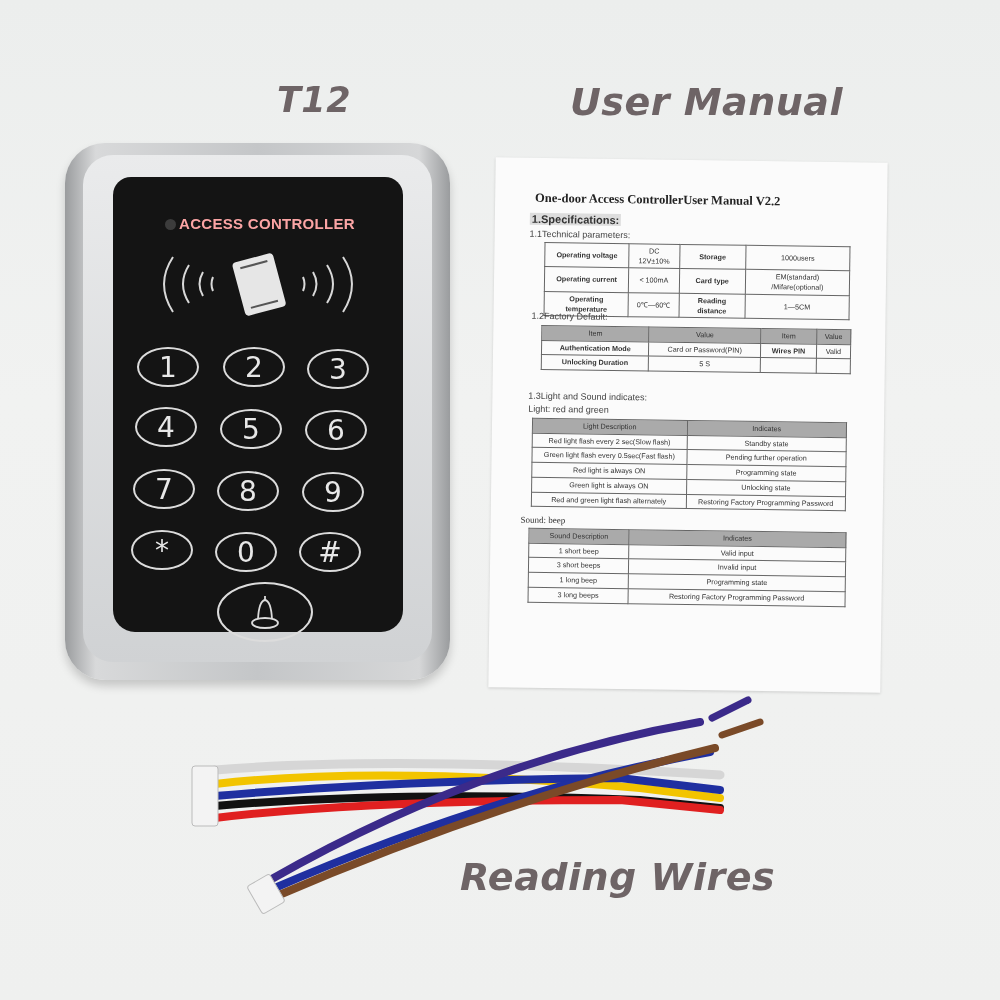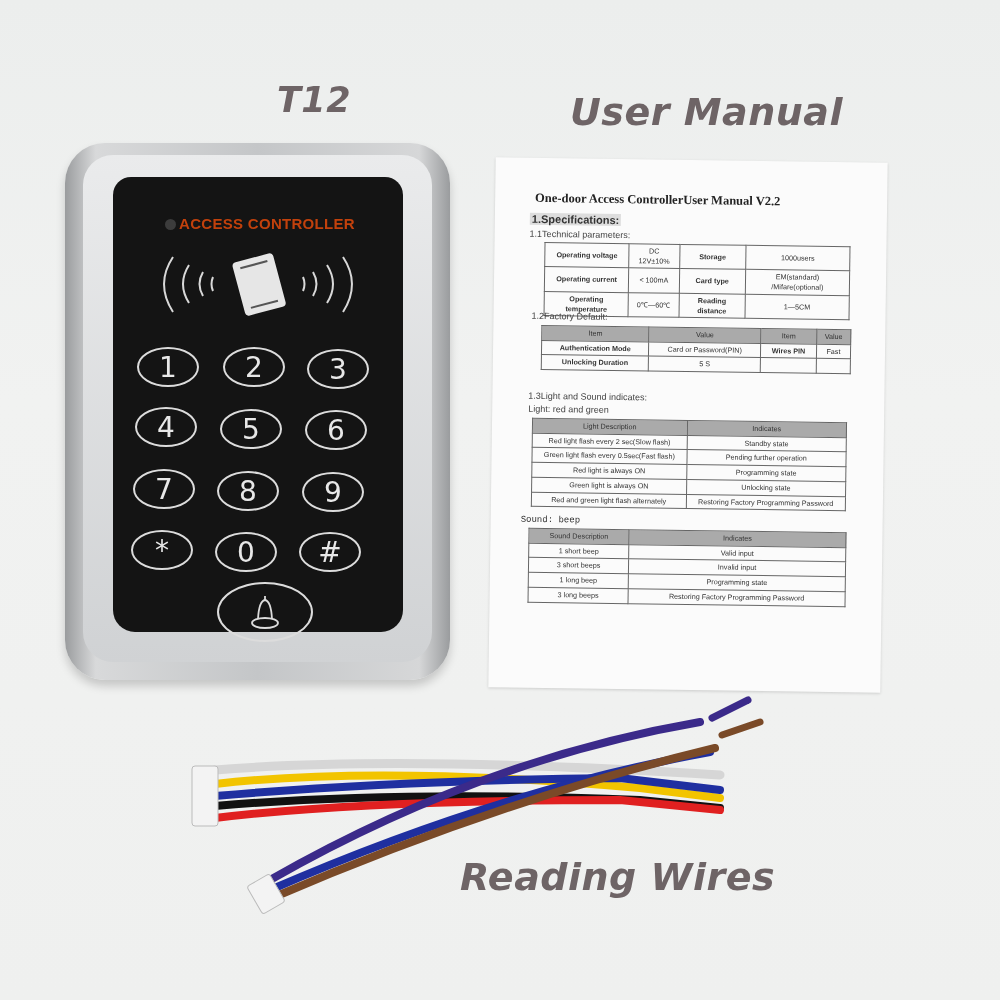--- a/index.html
+++ b/index.html
@@ -1,48 +1,48 @@
 <!DOCTYPE html>
 <html><head>
 <meta charset="utf-8">
 <style>
   html,body{margin:0;padding:0;}
   body{width:1000px;height:1000px;position:relative;overflow:hidden;
        background:linear-gradient(180deg,#eceeed 0%,#f1f2f1 40%,#eff0ef 100%);
        font-family:"Liberation Sans",sans-serif;}
   .caption{position:absolute;font-family:"DejaVu Sans",sans-serif;font-style:italic;font-weight:bold;color:#6e6466;letter-spacing:0.5px;}
   #cap-t12{left:238px;top:80px;font-size:35px;margin-left:39px;}
-  #cap-manual{left:570px;top:90px;font-size:38px;}
+  #cap-manual{left:570px;top:80px;font-size:38px;}
   #cap-wires{left:460px;top:855px;font-size:38px;}
 
   
   .device{position:absolute;left:65px;top:143px;width:385px;height:537px;border-radius:40px;
      background:linear-gradient(90deg,#9a9c9e 0%,#d8d9da 8%,#c4c6c8 50%,#d6d7d8 92%,#9a9c9e 100%);
      box-shadow:0 6px 10px rgba(0,0,0,0.18);}
   .device-inner{position:absolute;left:18px;top:12px;right:18px;bottom:18px;border-radius:30px;
      background:linear-gradient(180deg,#eaebec,#d0d2d4);}
   .panel{position:absolute;left:30px;top:22px;width:290px;height:455px;background:#141414;border-radius:18px 18px 22px 22px;}
   .led{position:absolute;left:52px;top:42px;width:11px;height:11px;border-radius:50%;background:#3c3c3c;}
-  .brand{position:absolute;left:66px;top:38px;color:#c2410c;font-weight:bold;font-size:15px;letter-spacing:0.3px;}
+  .brand{position:absolute;left:66px;top:38px;color:#fca5a5;font-weight:bold;font-size:15px;letter-spacing:0.3px;}
   .rfid{position:absolute;left:40px;top:70px;width:210px;height:75px;}
   .key{position:absolute;width:58px;height:36px;border:2px solid #dcdcdc;border-radius:50%;
        color:#e8e8e8;font-size:28px;display:flex;align-items:center;justify-content:center;font-family:"DejaVu Sans",sans-serif;}
   .bell{position:absolute;left:104px;top:405px;width:92px;height:56px;border:2px solid #dcdcdc;border-radius:50%;display:flex;align-items:center;justify-content:center;}
 
   
   .manual{position:absolute;left:492px;top:160px;width:392px;height:530px;background:#fbfbfb;
      transform:rotate(0.8deg);box-shadow:0 1px 3px rgba(0,0,0,0.15);color:#333;}
   .m-title{position:absolute;left:40px;top:33px;font-family:"Liberation Serif",serif;font-size:12.5px;font-weight:bold;color:#222;}
   .m-h1{position:absolute;left:35px;top:55px;font-size:11px;font-weight:bold;background:#ddd;padding:0 2px;}
   .m-h2{position:absolute;font-size:9px;color:#444;}
   table.m{position:absolute;border-collapse:collapse;font-size:7.2px;color:#333;}
   table.m td,table.m th{border:1px solid #666;padding:2px 3px;text-align:center;line-height:1.35;}
   table.m th{background:#aaa;font-weight:normal;}
   .b{font-weight:bold;}
-  .m-sound{position:absolute;left:30px;top:357px;font-family:Liberation Mono, monospace;font-size:9px;}
+  .m-sound{position:absolute;left:30px;top:357px;font-family:Liberation Serif, serif;font-size:9px;}
 
   svg.wires{position:absolute;left:0;top:0;}
 </style>
 </head>
 <body>
 
 <div id="cap-t12" class="caption">T12</div>
 <div id="cap-manual" class="caption">User Manual</div>
 
 <div class="device">
@@ -124,21 +124,21 @@
         <tr>
           <th>Item</th>
           <th>Value</th>
           <th>Item</th>
           <th>Value</th>
         </tr>
     <tr>
           <td class="b">Authentication Mode</td>
           <td>Card or Password(PIN)</td>
           <td class="b">Wires PIN</td>
-          <td>Fast</td>
+          <td>Valid</td>
         </tr>
     <tr>
           <td class="b">Unlocking Duration</td>
           <td>5 S</td>
           <td></td>
           <td></td>
         </tr>
   </tbody>
     </table>
   <div class="m-h2" style="left:36px;top:233px">1.3Light and Sound indicates:</div>

